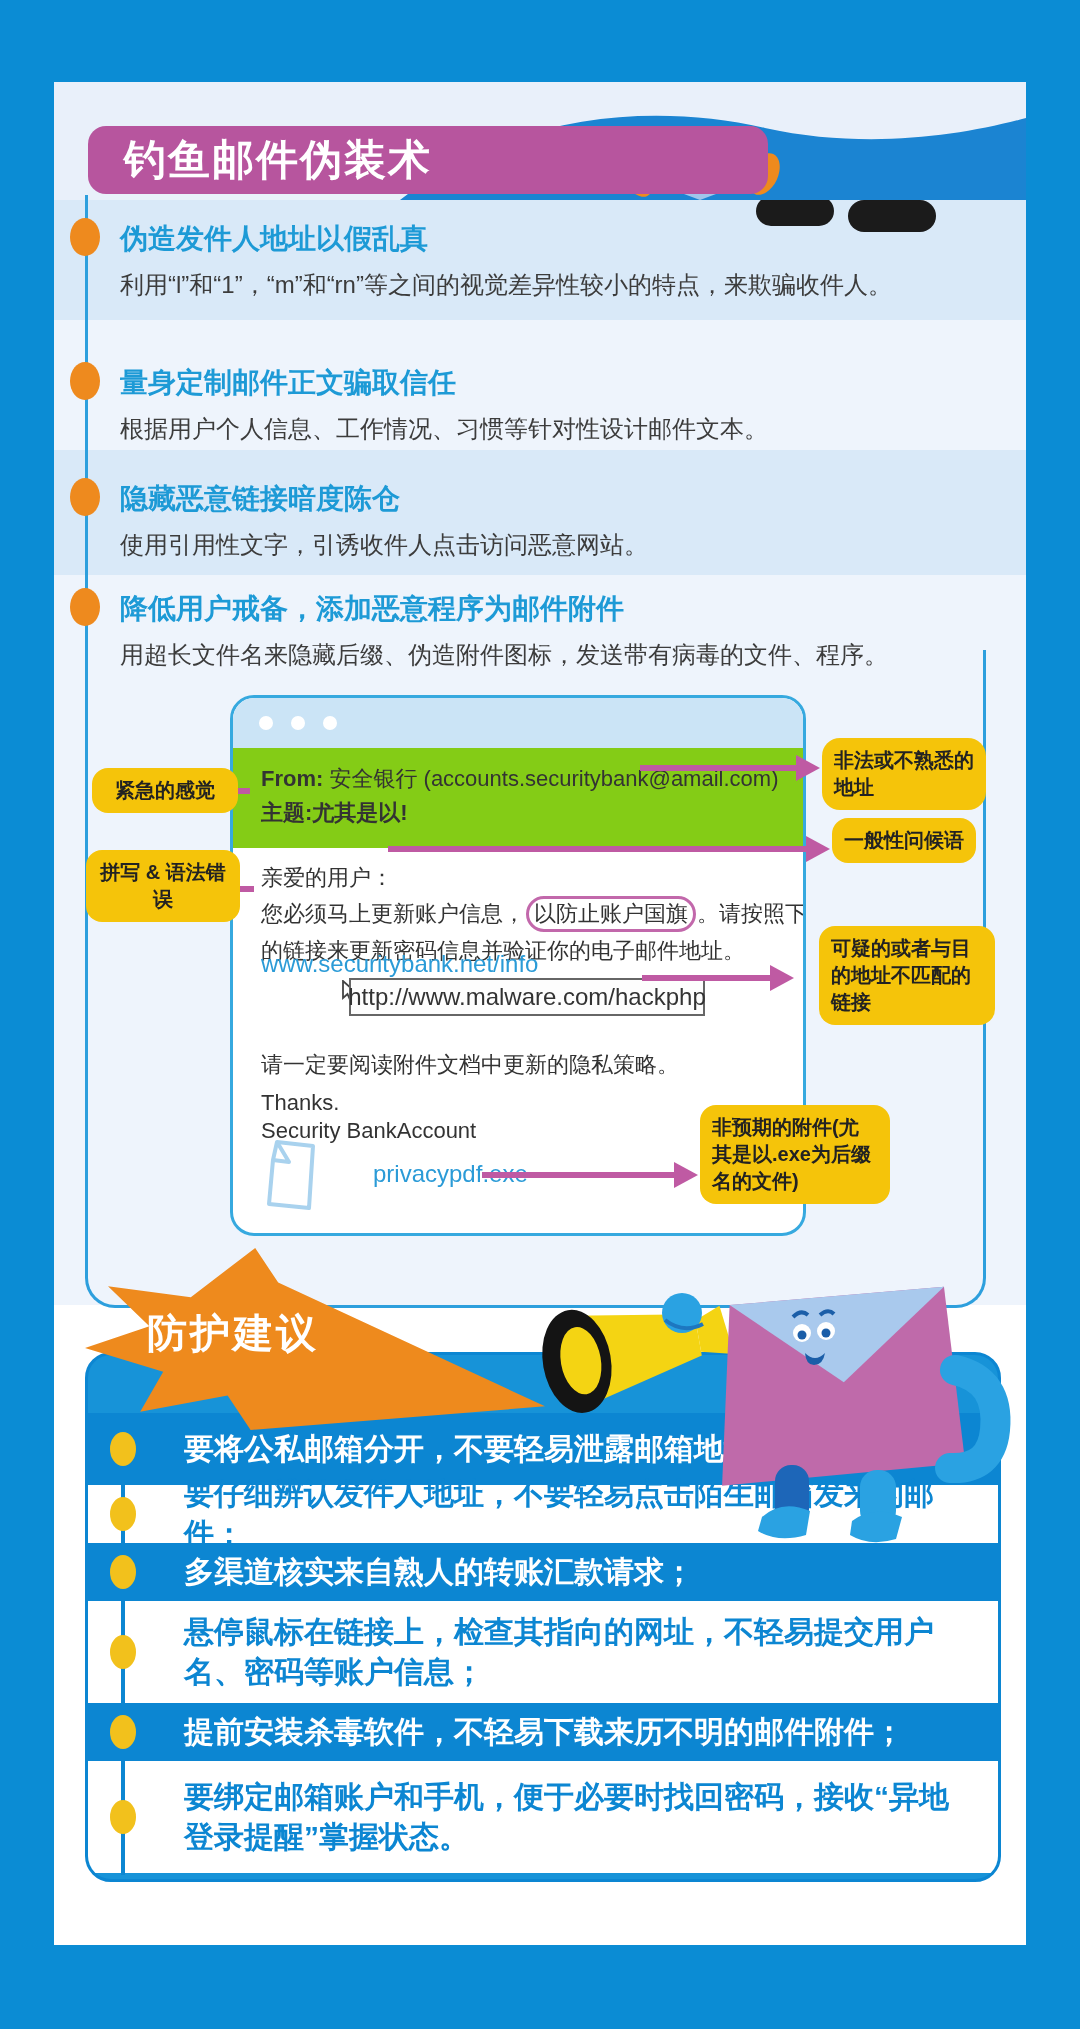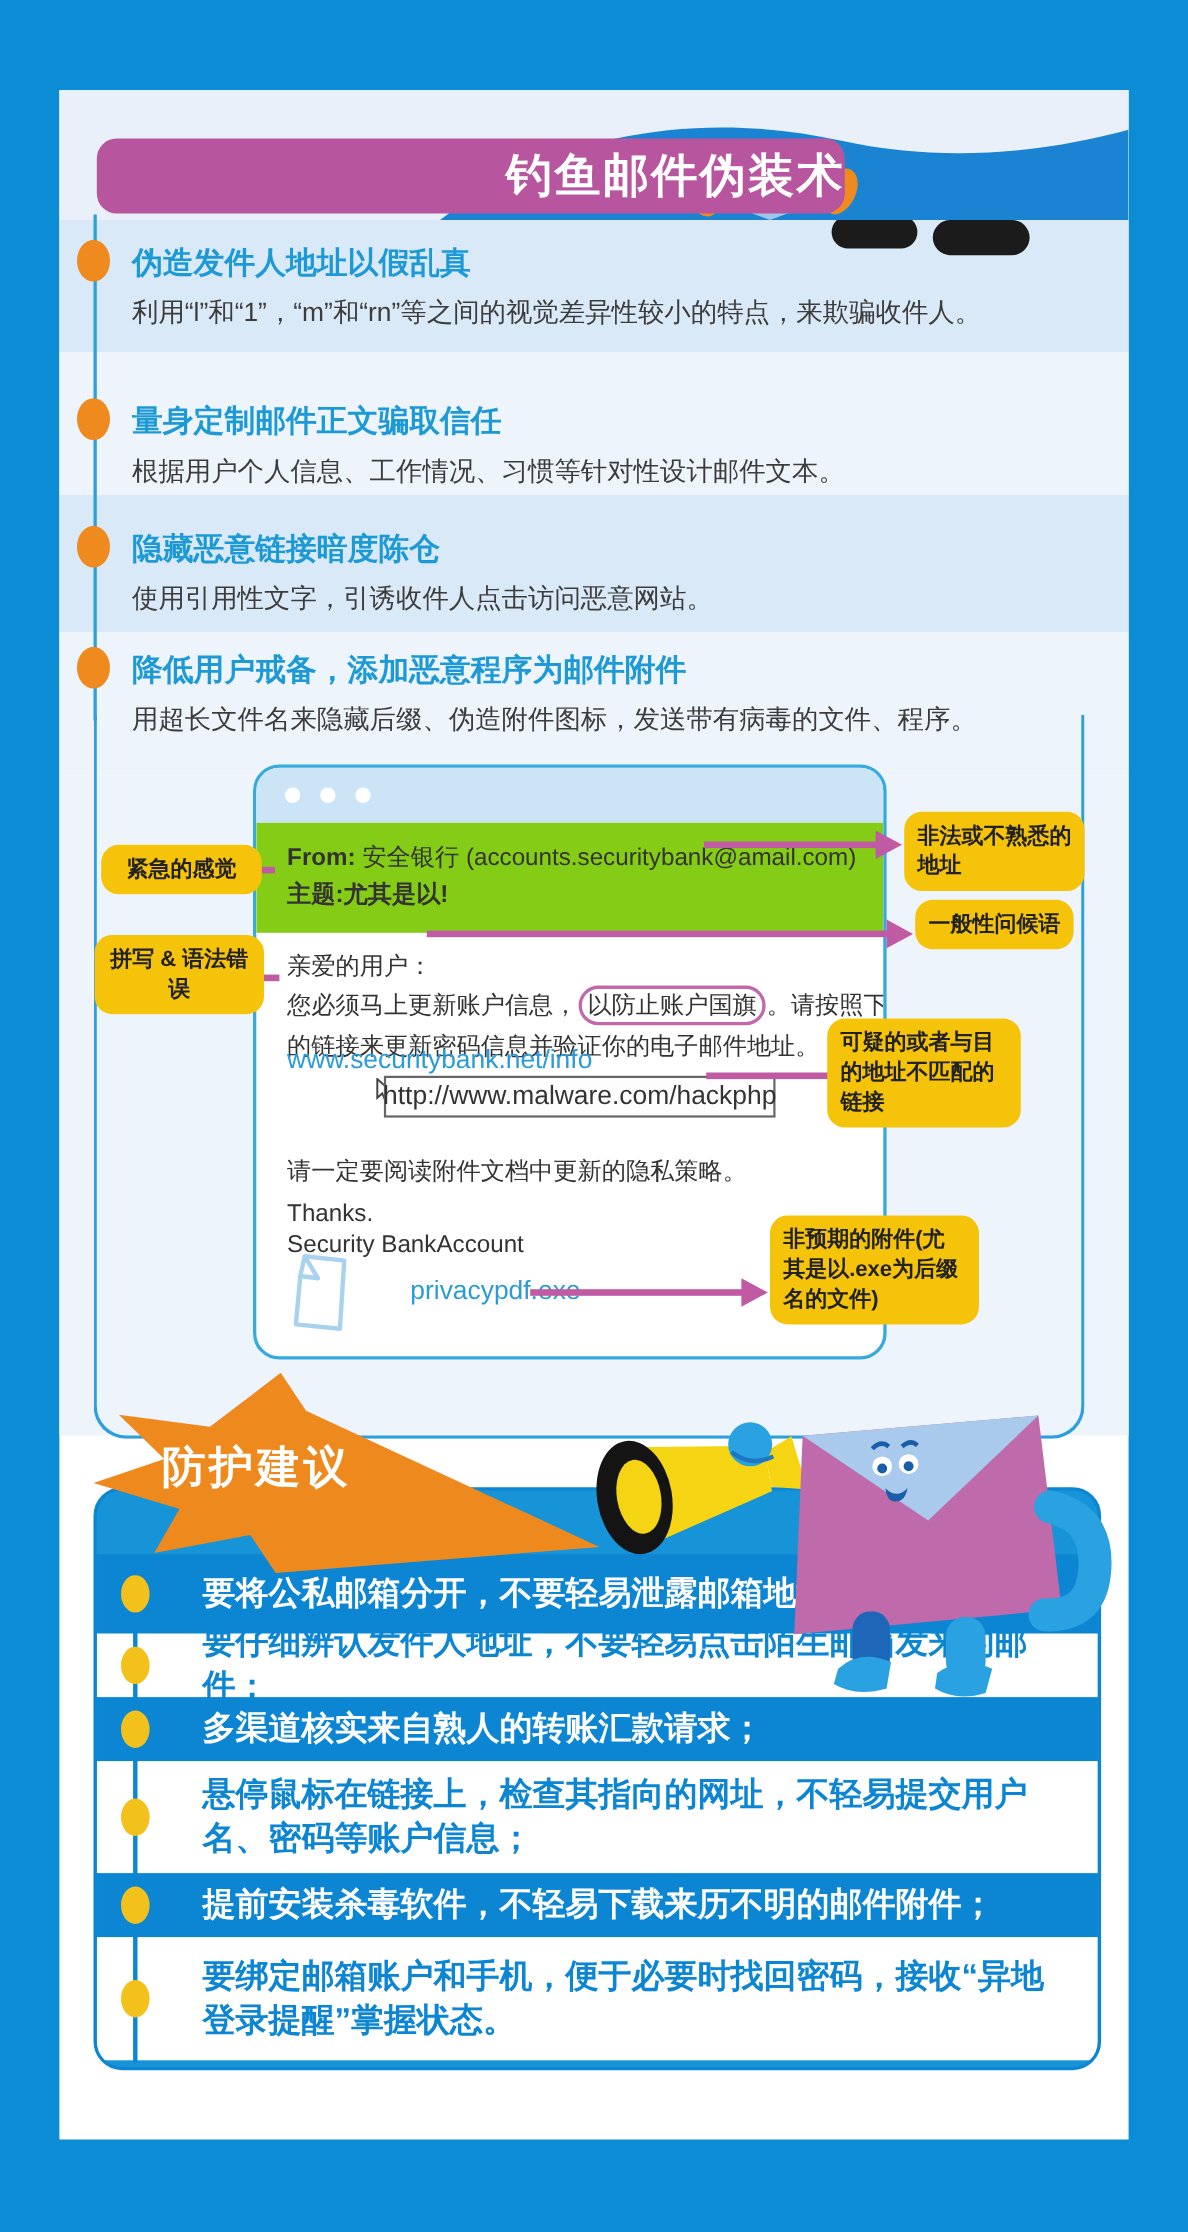--- a/index.html
+++ b/index.html
@@ -10,21 +10,21 @@
   .card{position:absolute;left:54px;top:82px;width:972px;height:1863px;background:#ffffff;}
   .card-top{position:absolute;left:0;top:0;width:972px;height:118px;background:#e9f0fa;}
   .stripe{position:absolute;left:0;width:972px;}
   .s1{top:118px;height:120px;background:#d9e9f8;}
   .s2{top:238px;height:130px;background:#eef4fc;}
   .s3{top:368px;height:125px;background:#d9e9f8;}
   .s4{top:493px;height:130px;background:#eef4fc;}
   .lower-bg{position:absolute;left:0;top:623px;width:972px;height:600px;background:#eef4fc;}
   
   .banner{position:absolute;left:88px;top:126px;width:680px;height:68px;background:#b7559e;
-          border-radius:18px;z-index:6;display:flex;align-items:center;justify-content:flex-end;}
+          border-radius:18px;z-index:6;display:flex;align-items:center;}
   .banner span{color:#fff;font-size:42px;font-weight:bold;padding-left:36px;letter-spacing:2px;}
   
   .blanket{z-index:5;}
   .foot{position:absolute;background:#1b1b1b;border-radius:16px;z-index:4;}
   
   .sec-bullet{position:absolute;width:30px;height:38px;border-radius:50%;background:#ee8a1e;z-index:3;}
   .sec-head{position:absolute;left:120px;color:#1d9ad6;font-size:28px;font-weight:bold;z-index:3;}
   .sec-body{position:absolute;left:120px;color:#3c3c3c;font-size:24px;z-index:3;width:820px;line-height:1.45;}
   .connector{position:absolute;left:85px;top:195px;width:3px;height:460px;background:#2d9fdd;z-index:1;}
   .big-panel{position:absolute;left:85px;top:650px;width:895px;height:655px;
@@ -164,23 +164,23 @@
 <div class="ahead right" style="left:674px;top:1162px;"></div>
 
 <div class="aline" style="left:230px;top:788px;width:20px;"></div>
 <div class="ahead left" style="left:208px;top:778px;"></div>
 
 <div class="aline" style="left:232px;top:886px;width:22px;"></div>
 <div class="ahead left" style="left:210px;top:876px;"></div>
 
 <div class="callout" style="left:92px;top:768px;width:122px;text-align:center;">紧急的感觉</div>
 <div class="callout" style="left:86px;top:850px;width:130px;text-align:center;">拼写 &amp; 语法错误</div>
-<div class="callout" style="left:822px;top:738px;width:140px;">非法或不熟悉的地址</div>
+<div class="callout" style="left:822px;top:738px;width:140px;border-radius:18px;">非法或不熟悉的地址</div>
 <div class="callout" style="left:832px;top:818px;width:120px;text-align:center;">一般性问候语</div>
-<div class="callout" style="left:752px;top:926px;width:152px;">可疑的或者与目的地址不匹配的链接</div>
+<div class="callout" style="left:819px;top:926px;width:152px;">可疑的或者与目的地址不匹配的链接</div>
 <div class="callout" style="left:700px;top:1105px;width:166px;">非预期的附件(尤其是以.exe为后缀名的文件)</div>
 
 <div class="burst">
   <span>防护建议</span>
 </div>
 
 <div class="advice">
   <div class="spacer"></div>
   <div class="row blue r1">
     <span class="ybullet"></span>

